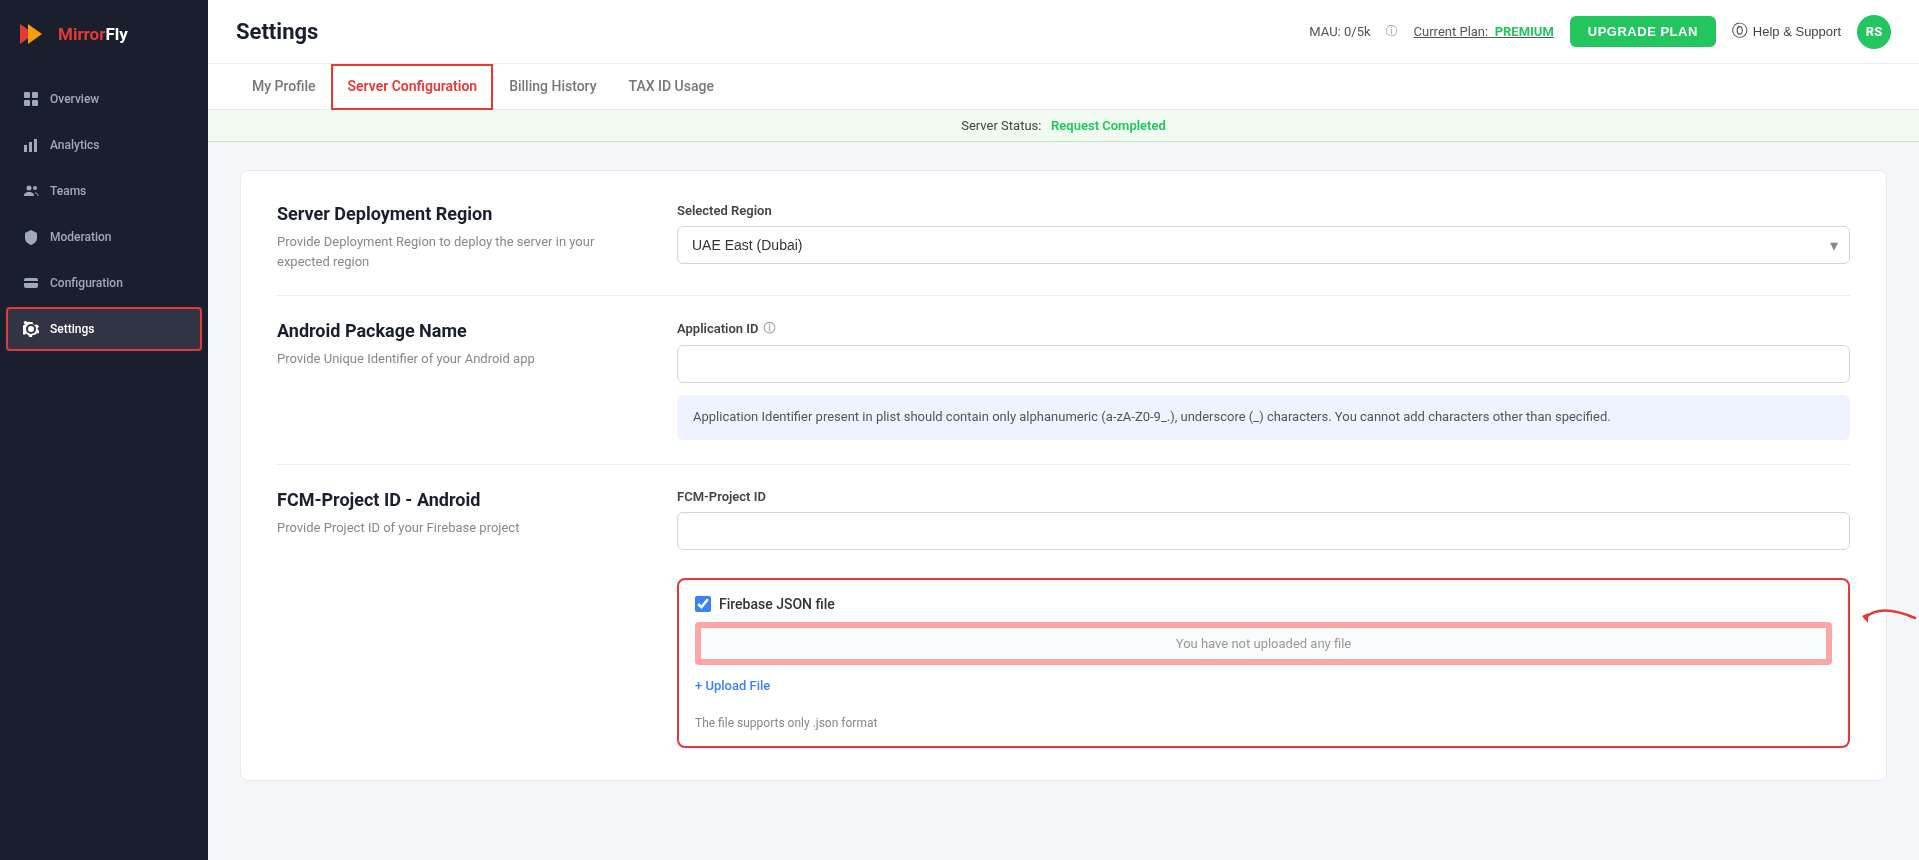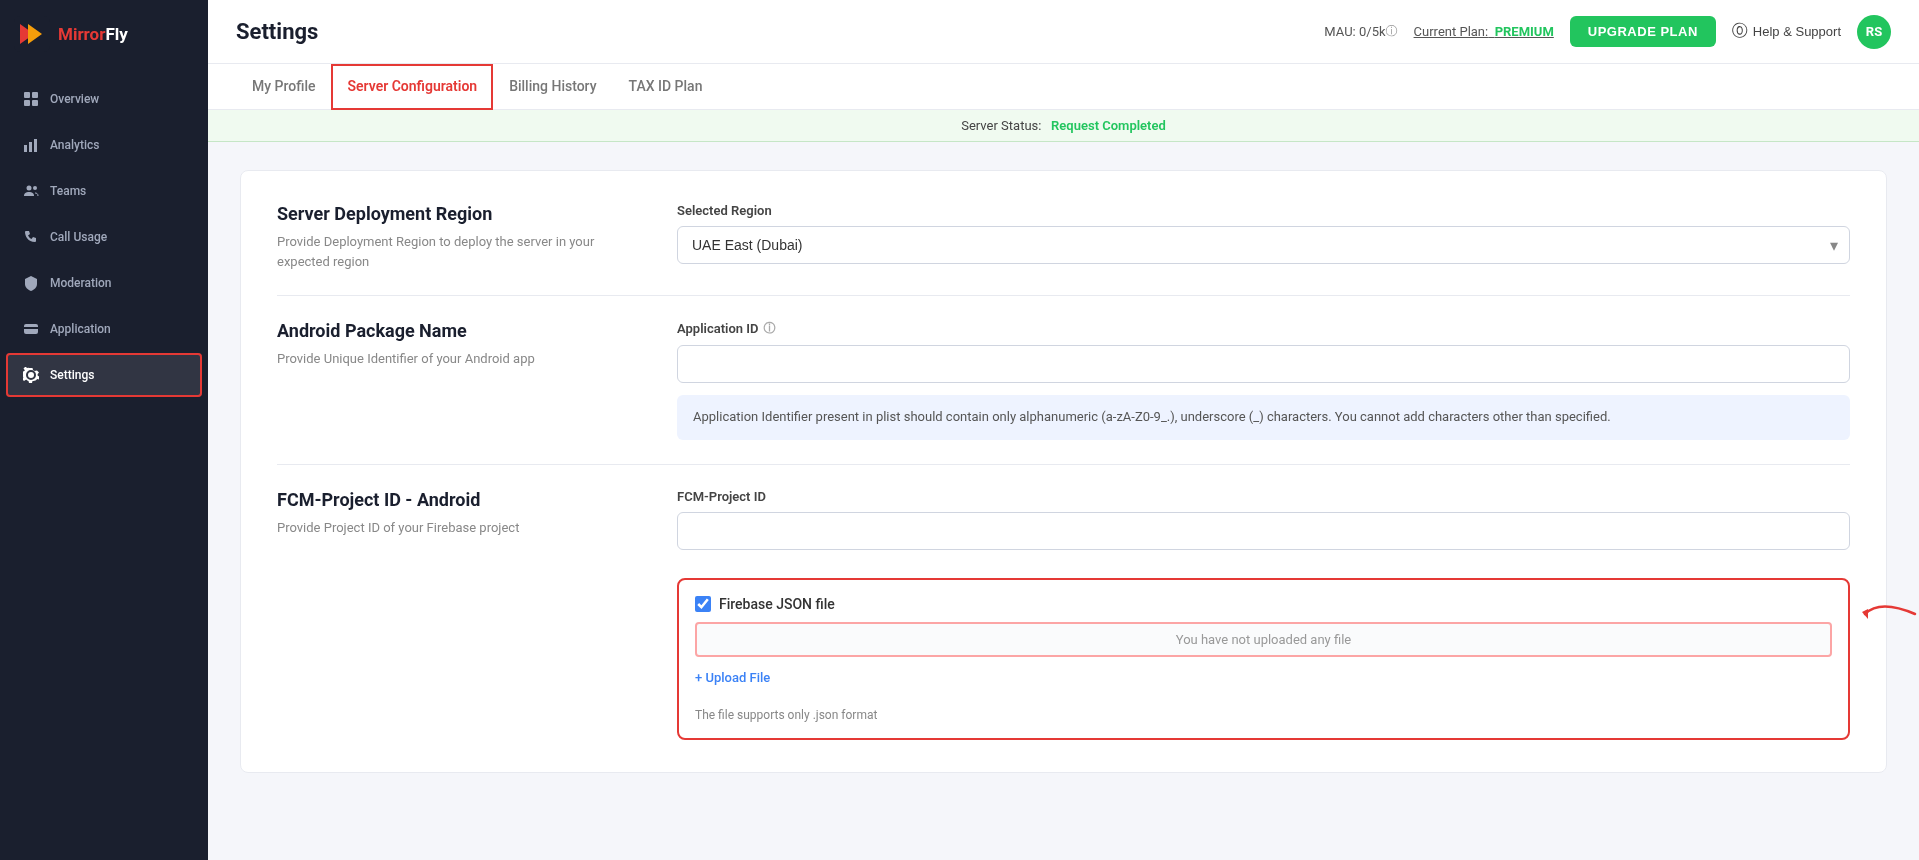--- a/index.html
+++ b/index.html
@@ -62,21 +62,21 @@
       border-bottom: 1px solid #e8eaf0;
       padding: 0 28px;
       display: flex;
       align-items: center;
       justify-content: space-between;
       height: 64px;
       flex-shrink: 0;
     }
     .header-title { font-size: 22px; font-weight: 700; color: #1a1f2e; }
     .header-right { display: flex; align-items: center; gap: 16px; }
-    .mau-info { font-size: 13px; color: #555; display: flex; align-items: center; gap: 0; }
+    .mau-info { font-size: 13px; color: #555; display: flex; align-items: center; gap: 15px; }
     .mau-info .info-icon { color: #999; font-size: 12px; cursor: pointer; }
     .current-plan { font-size: 13px; color: #555; text-decoration: underline; }
     .current-plan strong { color: #22c55e; font-weight: 700; }
     .upgrade-btn {
       background: #22c55e;
       color: #fff;
       border: none;
       border-radius: 6px;
       padding: 8px 18px;
       font-size: 13px;
@@ -230,21 +230,21 @@
     .checkbox-row input[type="checkbox"] {
       width: 16px;
       height: 16px;
       accent-color: #3b82f6;
       cursor: pointer;
     }
     .checkbox-label { font-size: 14px; color: #333; font-weight: 500; }
     .upload-status {
       width: 100%;
       padding: 8px 14px;
-      border: 2px solid #fca5a5;
+      border: 6px solid #fca5a5;
       border-radius: 4px;
       font-size: 13px;
       color: #999;
       text-align: center;
       background: #fafbfc;
       margin-bottom: 10px;
     }
     .upload-link {
       color: #3b82f6;
       font-size: 13px;
@@ -316,46 +316,38 @@
         <svg width="16" height="16" viewBox="0 0 16 16" fill="currentColor">
             <circle cx="6" cy="5" r="2.5"></circle>
             <path d="M1 13c0-3 2-4 5-4s5 1 5 4"></path>
             <circle cx="12" cy="5" r="2"></circle>
             <path d="M12 10c1.5 0 3 0.5 3 3" stroke="currentColor" stroke-width="1" fill="none"></path>
           </svg>
       </span>
       <span>Teams</span>
     </div>
 
-    <div class="nav-item">
-      <span class="nav-icon">
-        <svg width="16" height="16" viewBox="0 0 16 16" fill="currentColor">
-            <path d="M3 2h3l1 3-2 1.5a8 8 0 003.5 3.5L10 8l3 1v3a1 1 0 01-1 1C5 13 2 7 2 3a1 1 0 011-1z"></path>
-          </svg>
-      </span>
-      <span>Call Usage</span>
-    </div>
 
     <div class="nav-item">
       <span class="nav-icon">
         <svg width="16" height="16" viewBox="0 0 16 16" fill="currentColor">
             <path d="M8 1L2 4v5c0 3.3 2.5 5.7 6 7 3.5-1.3 6-3.7 6-7V4L8 1z"></path>
           </svg>
       </span>
       <span>Moderation</span>
     </div>
 
     <div class="nav-item">
       <span class="nav-icon">
         <svg width="16" height="16" viewBox="0 0 16 16" fill="currentColor">
             <rect x="1" y="3" width="14" height="10" rx="2"></rect>
             <rect x="1" y="6" width="14" height="2" fill="#1a1f2e"></rect>
           </svg>
       </span>
-      <span>Application</span>
+      <span>Configuration</span>
     </div>
 
     <div class="nav-item active">
       <span class="nav-icon">
         <svg width="16" height="16" viewBox="0 0 16 16" fill="currentColor">
             <path d="M8 5a3 3 0 100 6 3 3 0 000-6zm-5 3a5 5 0 1110 0A5 5 0 013 8zM6.5 1h3l.5 2a5 5 0 011.7 1L14 3.5l2 2-1.5 1.8A5 5 0 0114.8 9l2 .5-.5 3-2-.5A5 5 0 019.5 14l-.5 2h-3l-.5-2A5 5 0 013.2 12.5L1 14l-2-2 1.5-1.8A5 5 0 01-.8 8.5L-3 8l.5-3 2 .5A5 5 0 012 3.5L.5 1.5l2-2L4 1A5 5 0 016.5 1z" fill-rule="evenodd"></path>
           </svg>
       </span>
       <span>Settings</span>
     </div>
@@ -382,21 +374,21 @@
         <span>Help &amp; Support</span>
       </button>
       <div class="avatar">RS</div>
     </div>
   </header>
 
   <div class="tabs">
     <div class="tab">My Profile</div>
     <div class="tab active">Server Configuration</div>
     <div class="tab">Billing History</div>
-    <div class="tab">TAX ID Plan</div>
+    <div class="tab">TAX ID Usage</div>
   </div>
 
   <div class="status-banner">
     <span class="status-label">Server Status:</span>
     &nbsp;
     <span class="status-value">Request Completed</span>
   </div>
 
   <div class="content">
     <div class="section-card">

